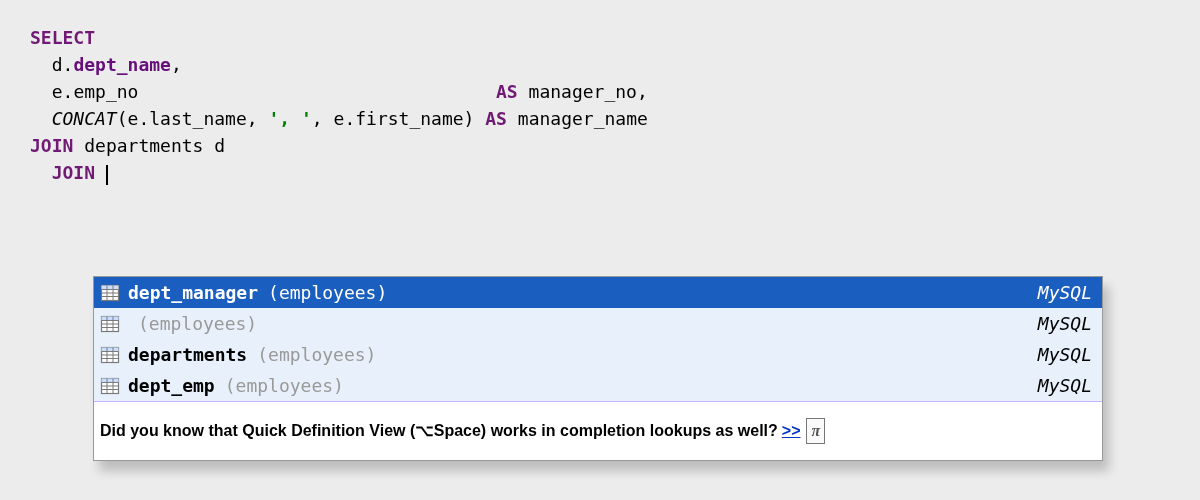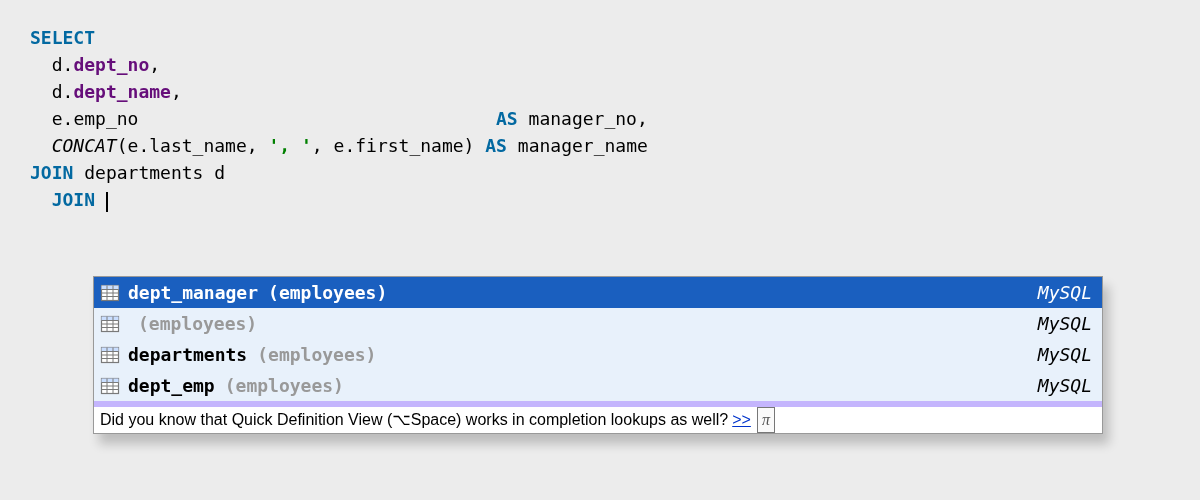--- a/index.html
+++ b/index.html
@@ -14,21 +14,21 @@
     overflow: hidden;
   }
   .editor {
     padding: 24px 30px;
     position: relative;
   }
   .code-line {
     white-space: pre;
     color: #000;
   }
-  .kw { color: #0369a1; font-weight: bold; }
+  .kw { color: #701a75; font-weight: bold; }
   .col { color: #660e7a; font-weight: bold; }
   .func { font-style: italic; }
   .str { color: #008000; font-weight: bold; }
   .plain { color: #000; }
   .caret {
     display: inline-block;
     width: 2px;
     height: 20px;
     background: #000;
     vertical-align: text-bottom;
@@ -62,40 +62,41 @@
     margin-right: 8px;
     flex: 0 0 auto;
   }
   .popup-item .label {
     flex: 0 0 auto;
     font-weight: bold;
   }
   .popup-item .schema {
     margin-left: 10px;
     flex: 0 0 auto;
-    font-weight: bold;
+    font-weight: normal;
   }
   .popup-item:not(.selected) .schema {
     color: #999;
   }
   .popup-item .spacer { flex: 1; }
   .popup-item .source {
     flex: 0 0 auto;
     font-weight: normal;
     font-style: italic;
   }
   .popup-hint {
     background: #fff;
-    padding: 0 6px;
+    padding: 16px 6px;
     font-family: Arial, sans-serif;
     font-size: 16px;
-    border-top: 6px solid #c4b5fd;
+    border-top: 1px solid #c4b5fd;
     color: #000;
     display: flex;
     align-items: center;
+    font-weight: bold;
   }
   .popup-hint .link {
     color: #0033cc;
     text-decoration: underline;
     margin-left: 4px;
   }
   .popup-hint .pi {
     display: inline-block;
     border: 1px solid #777;
     padding: 0 4px;
@@ -108,21 +109,20 @@
   .table-icon-svg rect.bg { fill:#fff; stroke:#7a7a7a; stroke-width:1.2; }
   .table-icon-svg rect.hdr { fill:#c9deff; }
   .table-icon-svg line { stroke:#7a7a7a; stroke-width:1; }
   .selected .table-icon-svg rect.bg { fill:#fff; }
 </style>
 </head>
 <body>
 
 <div class="editor">
   <div class="code-line"><span class="kw">SELECT</span></div>
-  <div class="code-line">  <span class="plain">d</span><span class="plain">.</span><span class="col">dept_no</span><span class="plain">,</span></div>
   <div class="code-line">  <span class="plain">d</span><span class="plain">.</span><span class="col">dept_name</span><span class="plain">,</span></div>
   <div class="code-line">  <span class="plain">e</span><span class="plain">.</span><span class="plain">emp_no</span>                                 <span class="kw">AS</span> <span class="plain">manager_no</span><span class="plain">,</span></div>
   <div class="code-line">  <span class="func">CONCAT</span><span class="plain">(</span><span class="plain">e</span><span class="plain">.</span><span class="plain">last_name</span><span class="plain">, </span><span class="str">', '</span><span class="plain">, </span><span class="plain">e</span><span class="plain">.</span><span class="plain">first_name</span><span class="plain">) </span><span class="kw">AS</span> <span class="plain">manager_name</span></div>
   <div class="code-line"><span class="kw">JOIN</span> <span class="plain">departments</span> <span class="plain">d</span></div>
   <div class="code-line">  <span class="kw">JOIN</span> <span class="caret"></span></div>
 
   <div class="popup">
     <div id="popup-items">
         <div class="popup-item selected">
           <span class="icon"><svg class="table-icon-svg" viewBox="0 0 20 20" width="20" height="20">

